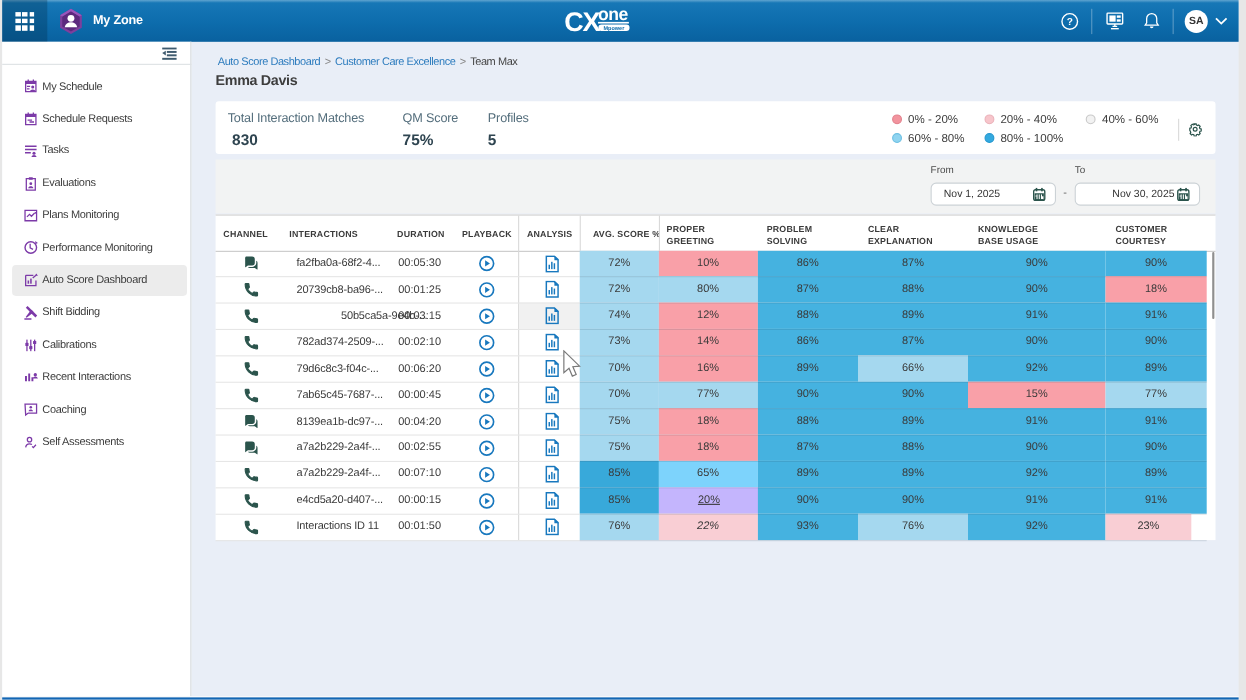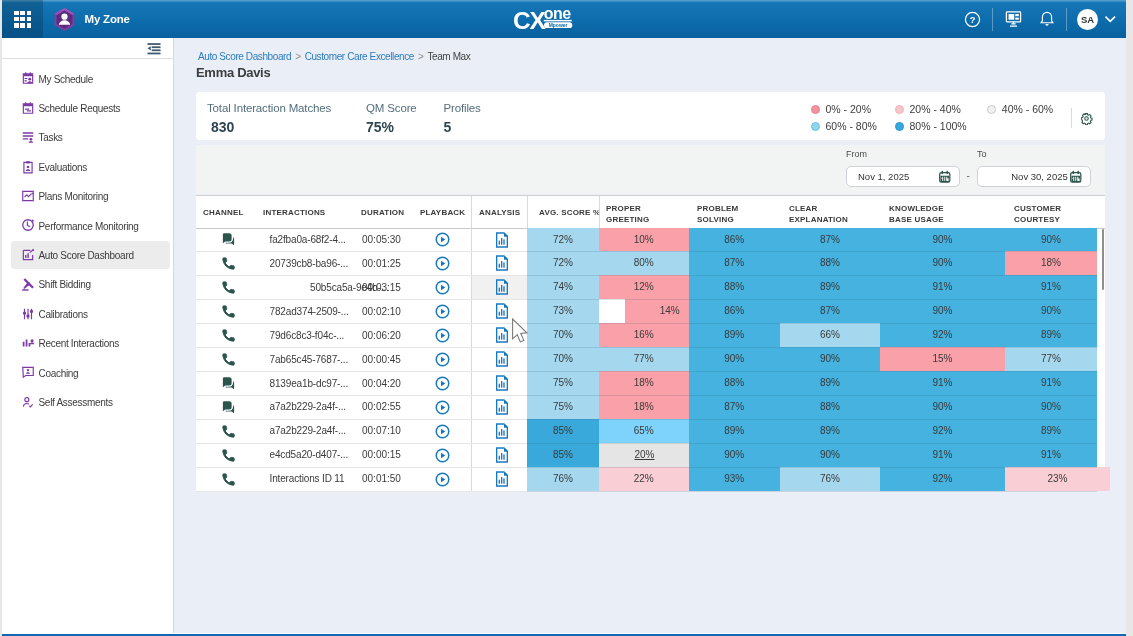--- a/index.html
+++ b/index.html
@@ -372,21 +372,21 @@
           <path fill="#1878be" d="M9.6 7.5v9l7-4.5z"></path>
         </svg></div>
 <div class="abs" style="left:299px;top:107.35px;"><svg width="14" height="16" viewBox="0 0 20 24">
           <path fill="none" stroke="#1878be" stroke-width="2" d="M2 1.5h11L18 6v16.5H2z"></path>
           <path fill="#1878be" d="M13 1l6 6h-6z"></path>
           <rect x="5" y="13" width="2" height="6" fill="#1878be"></rect>
           <rect x="8.5" y="9" width="2" height="10" fill="#1878be"></rect>
           <rect x="12" y="11" width="2" height="8" fill="#1878be"></rect>
         </svg></div>
 <div class="pct" style="left:331px;top:103.35px;width:72px;background:#a5d8ef;">73%</div>
-<div class="pct" style="left:403px;top:103.35px;width:89.5px;background:#f9a0a8;margin-left:26px;">14%</div>
+<div class="pct" style="left:403px;top:103.35px;width:89.5px;background:#f9a0a8;">14%</div>
 <div class="pct" style="left:492.5px;top:103.35px;width:91.5px;background:#45b2e0;">86%</div>
 <div class="pct" style="left:584px;top:103.35px;width:100px;background:#45b2e0;">87%</div>
 <div class="pct" style="left:684px;top:103.35px;width:125px;background:#45b2e0;">90%</div>
 <div class="pct" style="left:809px;top:103.35px;width:91.79999999999995px;background:#45b2e0;">90%</div>
 <div class="abs" style="left:25px;top:131.8px;"><svg width="15" height="15" viewBox="0 0 24 24">
           <path fill="#2b544c" stroke="#2b544c" stroke-width="1.6" d="M6.6 10.8c1.4 2.8 3.8 5.1 6.6 6.6l2.2-2.2c.3-.3.7-.4 1-.2 1.1.4 2.4.6 3.6.6.6 0 1 .4 1 1V20c0 .6-.4 1-1 1C10.6 21 3 13.4 3 4c0-.6.4-1 1-1h3.5c.6 0 1 .4 1 1 0 1.3.2 2.5.6 3.6.1.4 0 .7-.2 1l-2.3 2.2z"></path>
         </svg></div>
 <div class="cell cid" style="left:73.5px;top:133.6px;">79d6c8c3-f04c-...</div>
 <div class="cell" style="left:166px;top:133.6px;">00:06:20</div>
 <div class="abs" style="left:238.5px;top:131.8px;"><svg width="15" height="15" viewBox="0 0 24 24">
@@ -506,21 +506,21 @@
           <path fill="#1878be" d="M9.6 7.5v9l7-4.5z"></path>
         </svg></div>
 <div class="abs" style="left:299px;top:251.04999999999998px;"><svg width="14" height="16" viewBox="0 0 20 24">
           <path fill="none" stroke="#1878be" stroke-width="2" d="M2 1.5h11L18 6v16.5H2z"></path>
           <path fill="#1878be" d="M13 1l6 6h-6z"></path>
           <rect x="5" y="13" width="2" height="6" fill="#1878be"></rect>
           <rect x="8.5" y="9" width="2" height="10" fill="#1878be"></rect>
           <rect x="12" y="11" width="2" height="8" fill="#1878be"></rect>
         </svg></div>
 <div class="pct" style="left:331px;top:247.04999999999998px;width:72px;background:#38a9da;">85%</div>
-<div class="pct" style="left:403px;top:247.04999999999998px;width:91px;background:#e5e5e5;text-decoration:underline;">20%</div>
+<div class="pct" style="left:403px;top:247.04999999999998px;width:91px;background:#c4b5fd;text-decoration:underline;">20%</div>
 <div class="pct" style="left:492.5px;top:247.04999999999998px;width:91.5px;background:#45b2e0;">90%</div>
 <div class="pct" style="left:584px;top:247.04999999999998px;width:100px;background:#45b2e0;">90%</div>
 <div class="pct" style="left:684px;top:247.04999999999998px;width:125px;background:#45b2e0;">91%</div>
 <div class="pct" style="left:809px;top:247.04999999999998px;width:91.79999999999995px;background:#45b2e0;">91%</div>
 <div class="abs" style="left:25px;top:275.5px;"><svg width="15" height="15" viewBox="0 0 24 24">
           <path fill="#2b544c" stroke="#2b544c" stroke-width="1.6" d="M6.6 10.8c1.4 2.8 3.8 5.1 6.6 6.6l2.2-2.2c.3-.3.7-.4 1-.2 1.1.4 2.4.6 3.6.6.6 0 1 .4 1 1V20c0 .6-.4 1-1 1C10.6 21 3 13.4 3 4c0-.6.4-1 1-1h3.5c.6 0 1 .4 1 1 0 1.3.2 2.5.6 3.6.1.4 0 .7-.2 1l-2.3 2.2z"></path>
         </svg></div>
 <div class="cell cid" style="left:73.5px;top:277.3px;">Interactions ID 11</div>
 <div class="cell" style="left:166px;top:277.3px;">00:01:50</div>
 <div class="abs" style="left:238.5px;top:275.5px;"><svg width="15" height="15" viewBox="0 0 24 24">
@@ -528,25 +528,25 @@
           <path fill="#1878be" d="M9.6 7.5v9l7-4.5z"></path>
         </svg></div>
 <div class="abs" style="left:299px;top:275.0px;"><svg width="14" height="16" viewBox="0 0 20 24">
           <path fill="none" stroke="#1878be" stroke-width="2" d="M2 1.5h11L18 6v16.5H2z"></path>
           <path fill="#1878be" d="M13 1l6 6h-6z"></path>
           <rect x="5" y="13" width="2" height="6" fill="#1878be"></rect>
           <rect x="8.5" y="9" width="2" height="10" fill="#1878be"></rect>
           <rect x="12" y="11" width="2" height="8" fill="#1878be"></rect>
         </svg></div>
 <div class="pct" style="left:331px;top:271.0px;width:72px;background:#a5d8ef;">76%</div>
-<div class="pct" style="left:403px;top:271.0px;width:89.5px;background:#f9ced4;">22%</div>
+<div class="pct" style="left:403px;top:271.0px;width:89.5px;background:#f9ced4;font-style:italic;">22%</div>
 <div class="pct" style="left:492.5px;top:271.0px;width:91.5px;background:#45b2e0;">93%</div>
 <div class="pct" style="left:584px;top:271.0px;width:100px;background:#a5d8ef;">76%</div>
 <div class="pct" style="left:684px;top:271.0px;width:125px;background:#45b2e0;">92%</div>
-<div class="pct" style="left:809px;top:271.0px;width:105px;background:#f9ced4;">23%</div>
+<div class="pct" style="left:809px;top:271.0px;width:78px;background:#f9ced4;">23%</div>
 <div class="rowline" style="top:55.45px;width:331px;background:#e6e6e6;"></div>
 <div class="rowline" style="left:331px;top:55.45px;width:569.8px;background:rgba(50,80,100,0.16);"></div>
 <div class="rowline" style="top:79.4px;width:331px;background:#e6e6e6;"></div>
 <div class="rowline" style="left:331px;top:79.4px;width:569.8px;background:rgba(50,80,100,0.16);"></div>
 <div class="rowline" style="top:103.35px;width:331px;background:#e6e6e6;"></div>
 <div class="rowline" style="left:331px;top:103.35px;width:569.8px;background:rgba(50,80,100,0.16);"></div>
 <div class="rowline" style="top:127.3px;width:331px;background:#e6e6e6;"></div>
 <div class="rowline" style="left:331px;top:127.3px;width:569.8px;background:rgba(50,80,100,0.16);"></div>
 <div class="rowline" style="top:151.25px;width:331px;background:#e6e6e6;"></div>
 <div class="rowline" style="left:331px;top:151.25px;width:569.8px;background:rgba(50,80,100,0.16);"></div>

